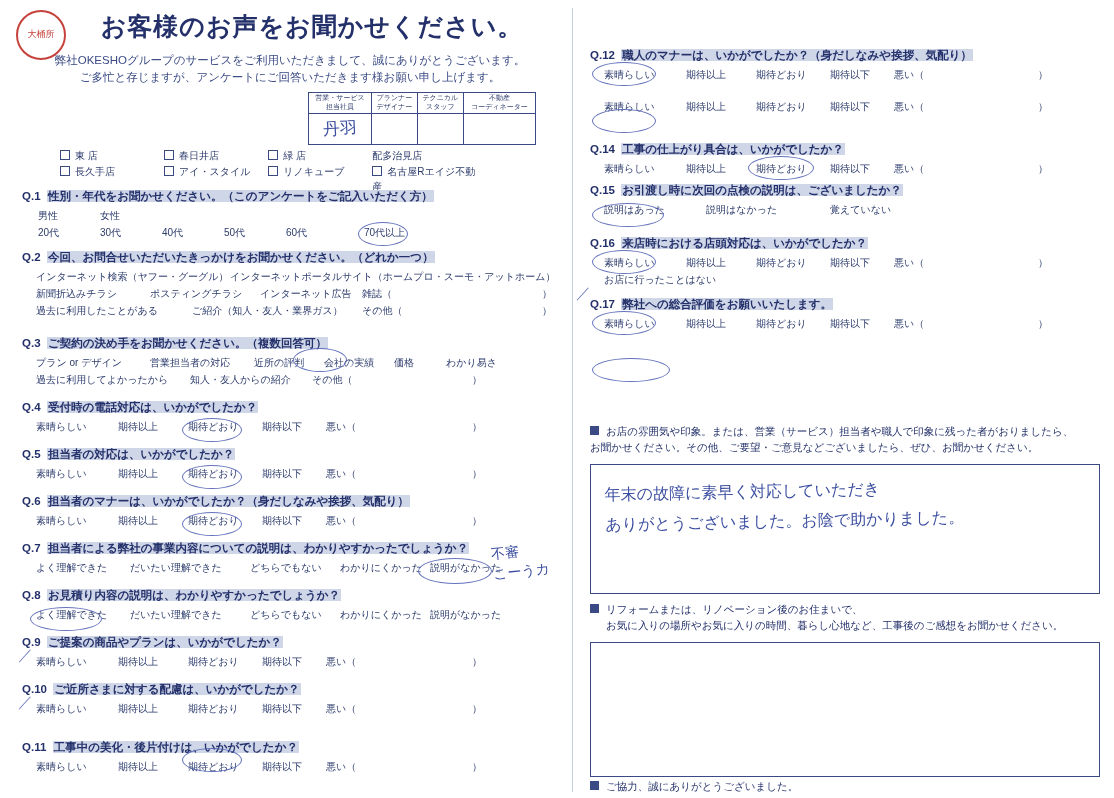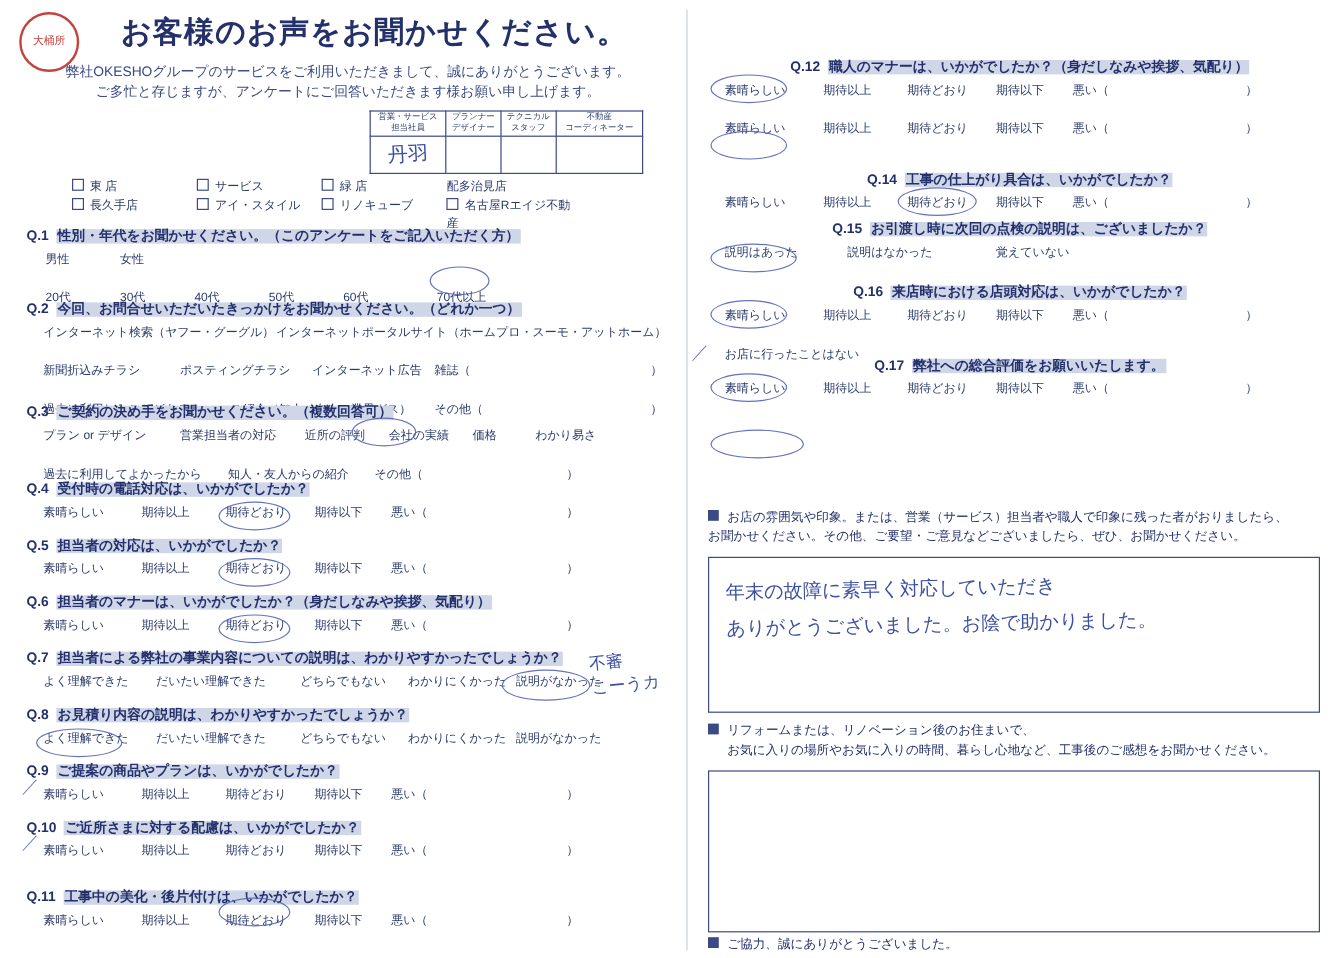--- a/index.html
+++ b/index.html
@@ -46,23 +46,23 @@
   .shops .cb{width:116px;}
   .shops .cb2{width:120px;}
   .box{display:inline-block;width:8px;height:8px;border:1px solid #3b4a85;margin-right:5px;vertical-align:-1px;}
 
   
   .q{position:absolute;left:22px;width:540px;}
   .qh{font-size:11.5px;font-weight:bold;color:#23306a;}
   .qh .hl{background:#cfd6e8;padding:0 1px;}
   .opts{font-size:10px;color:#2b3a6b;margin-top:5px;position:relative;height:13px;}
   .opts span{position:absolute;white-space:nowrap;}
-  .opts2{font-size:10px;color:#2b3a6b;margin-top:19px;position:relative;height:13px;}
+  .opts2{font-size:10px;color:#2b3a6b;margin-top:4px;position:relative;height:13px;}
   .opts2 span{position:absolute;white-space:nowrap;}
-  .col-right .q{left:12px;width:520px;text-align:center;}
+  .col-right .q{left:12px;width:520px;}
 
   
   .circle{
     position:absolute;border:1.5px solid #4a5bb0;border-radius:50%;
     opacity:.85;pointer-events:none;
   }
   .tick{position:absolute;color:#4a5bb0;font-size:15px;font-family:"Liberation Serif",serif;opacity:.85;}
 
   
   .cmtlabel{font-size:10.5px;line-height:1.5;color:#23306a;}
@@ -104,21 +104,21 @@
         <td></td>
         <td></td>
         <td></td>
       </tr>
     </tbody>
       </table>
 
     <div class="shops">
       <div class="row">
         <div class="cb"><span class="box"></span><span>東 店</span></div>
-        <div class="cb"><span class="box"></span><span>サービス</span></div>
+        <div class="cb"><span class="box"></span><span>春日井店</span></div>
         <div class="cb"><span class="box"></span><span>緑 店</span></div>
         <div class="cb2"><span>配多治見店</span></div>
       </div>
       <div class="row">
         <div class="cb"><span class="box"></span><span>長久手店</span></div>
         <div class="cb"><span class="box"></span><span>アイ・スタイル</span></div>
         <div class="cb"><span class="box"></span><span>リノキューブ</span></div>
         <div class="cb2"><span class="box"></span><span>名古屋Rエイジ不動産</span></div>
       </div>
     </div>

